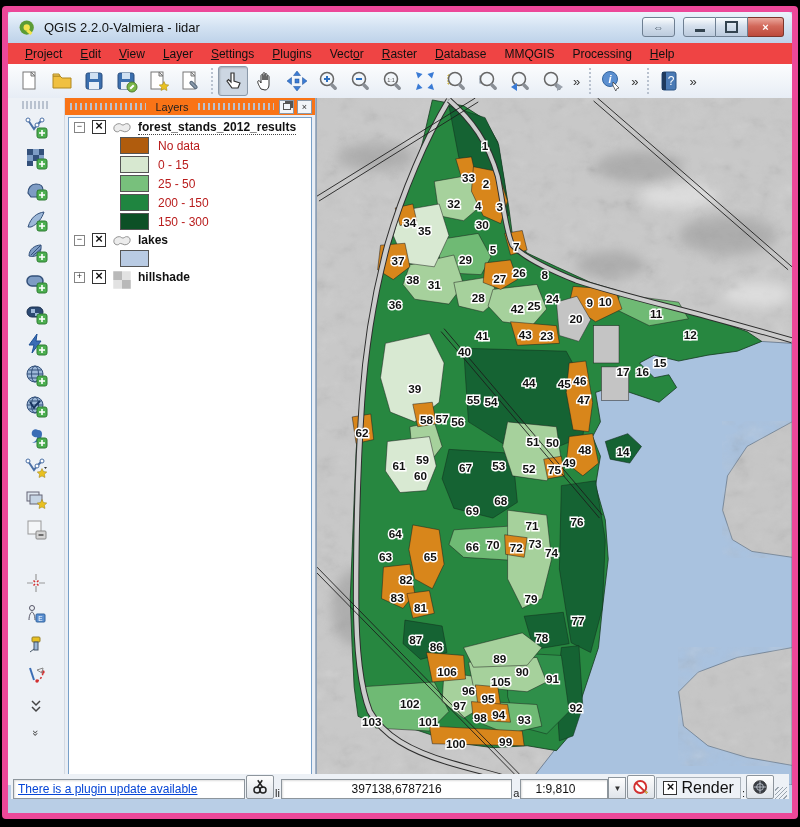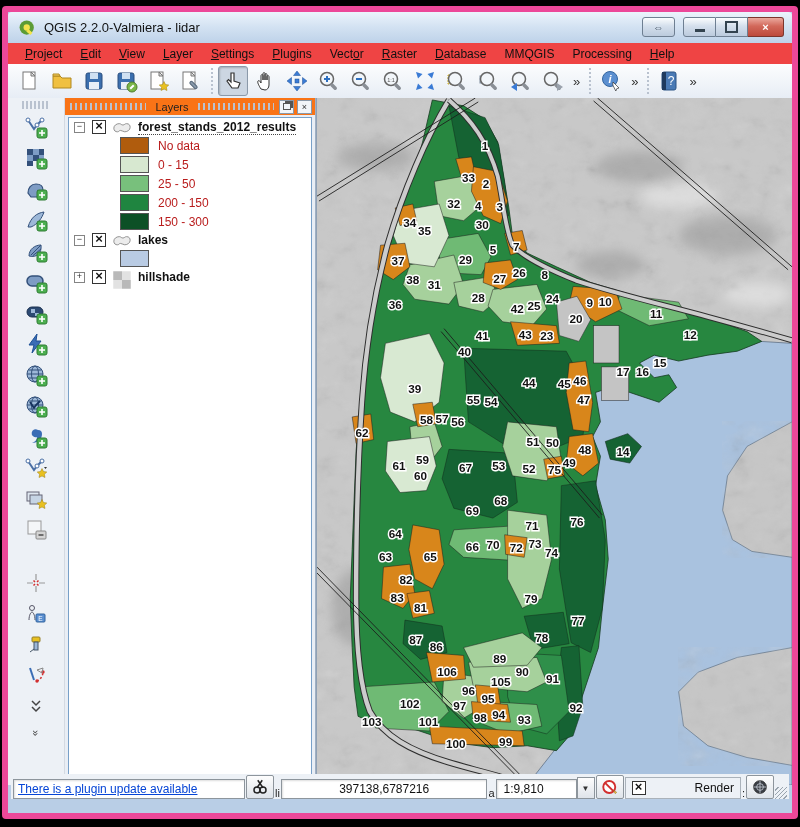--- a/index.html
+++ b/index.html
@@ -58,25 +58,25 @@
   .mapwrap svg{position:absolute;left:0;top:0;width:100%;height:100%;}
   
   .statusbar{position:absolute;left:3px;right:3px;bottom:14px;height:25px;background:#edf1f6;display:flex;align-items:flex-end;gap:1px;padding:0 2px;}
   .sunken{border:1px solid #8d959c;background:#fff;box-shadow:inset 1px 1px 2px #00000022;height:18px;display:flex;align-items:center;}
   .linkbox{width:222px;padding:0 4px;flex:none;}
   .linkbox a{font-size:12px;color:#0645d6;text-decoration:underline;white-space:nowrap;}
   .sbtn{width:26px;height:22px;border:1px solid #8d959c;border-radius:2px;background:linear-gradient(#fdfdfd,#dfe4ea);display:flex;align-items:center;justify-content:center;flex:none;}
   .sbtn svg{width:18px;height:18px;}
   .sblabel{font-size:11px;color:#222;flex:none;}
   .coordbox{flex:1;justify-content:center;font-size:12px;color:#111;}
-  .scalebox{width:72px;padding-left:7px;font-size:12px;color:#111;flex:none;}
+  .scalebox{width:72px;padding-left:14px;font-size:12px;color:#111;flex:none;}
   .dropbtn{width:16px;height:20px;border:1px solid #8d959c;background:linear-gradient(#fdfdfd,#dfe4ea);display:flex;align-items:center;justify-content:center;font-size:8px;color:#333;flex:none;margin-left:-1px;}
   .renderbox{display:flex;align-items:center;gap:4px;border:1px solid #aab2ba;height:20px;padding:0 6px;flex:none;background:#edf1f6;}
   .rchk{width:12px;height:12px;border:1px solid #333;background:#fff;font-weight:bold;font-size:13px;line-height:10px;text-align:center;color:#111;}
-  .rlabel{font-size:12px;color:#111;margin-left:45px;}
+  .rlabel{font-size:16px;color:#111;}
   .grip{width:12px;height:12px;flex:none;background:repeating-linear-gradient(135deg,transparent 0 2px,#9aa4ae 2px 3px);}
 </style>
 </head>
 <body>
 
 <div class="frame">
 
   <div class="titlebar">
     <svg class="appicon" viewBox="0 0 24 24">
       <circle cx="11" cy="12" r="9" fill="#5c9c35"></circle>

